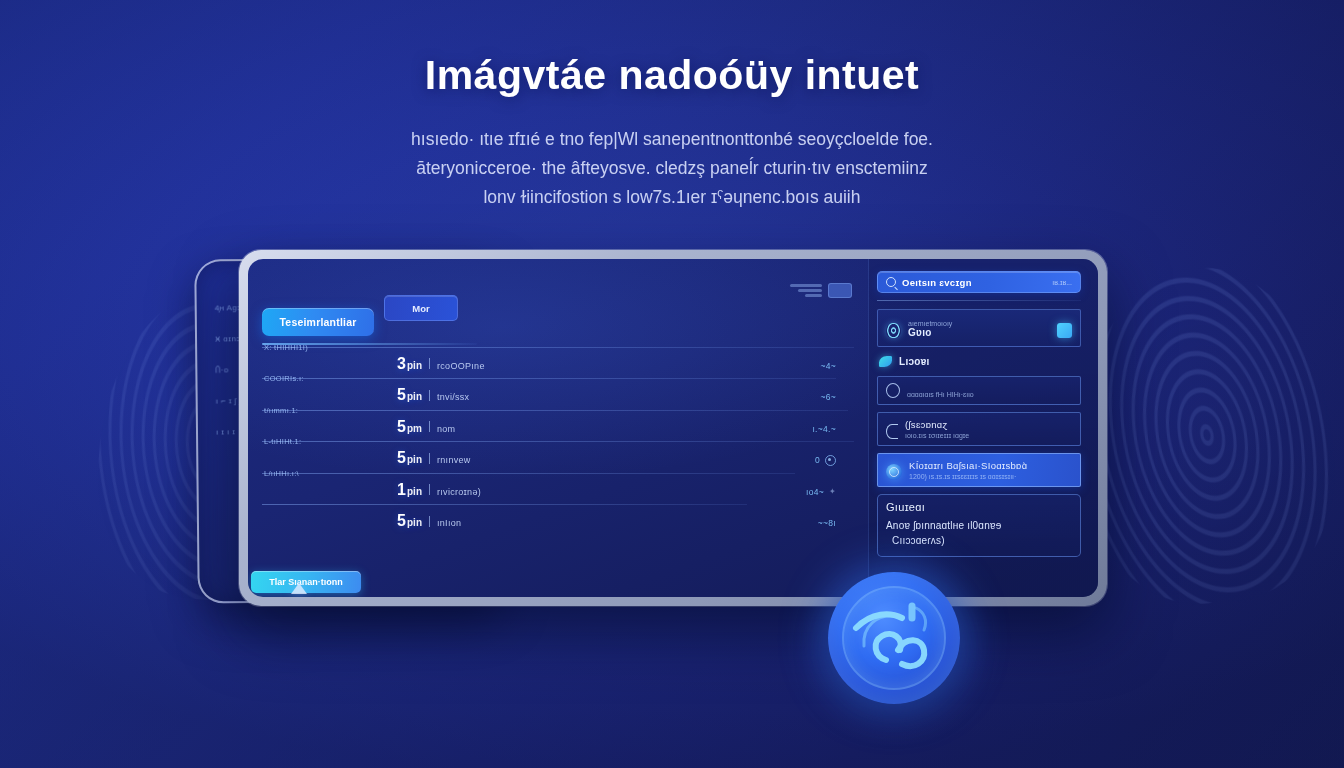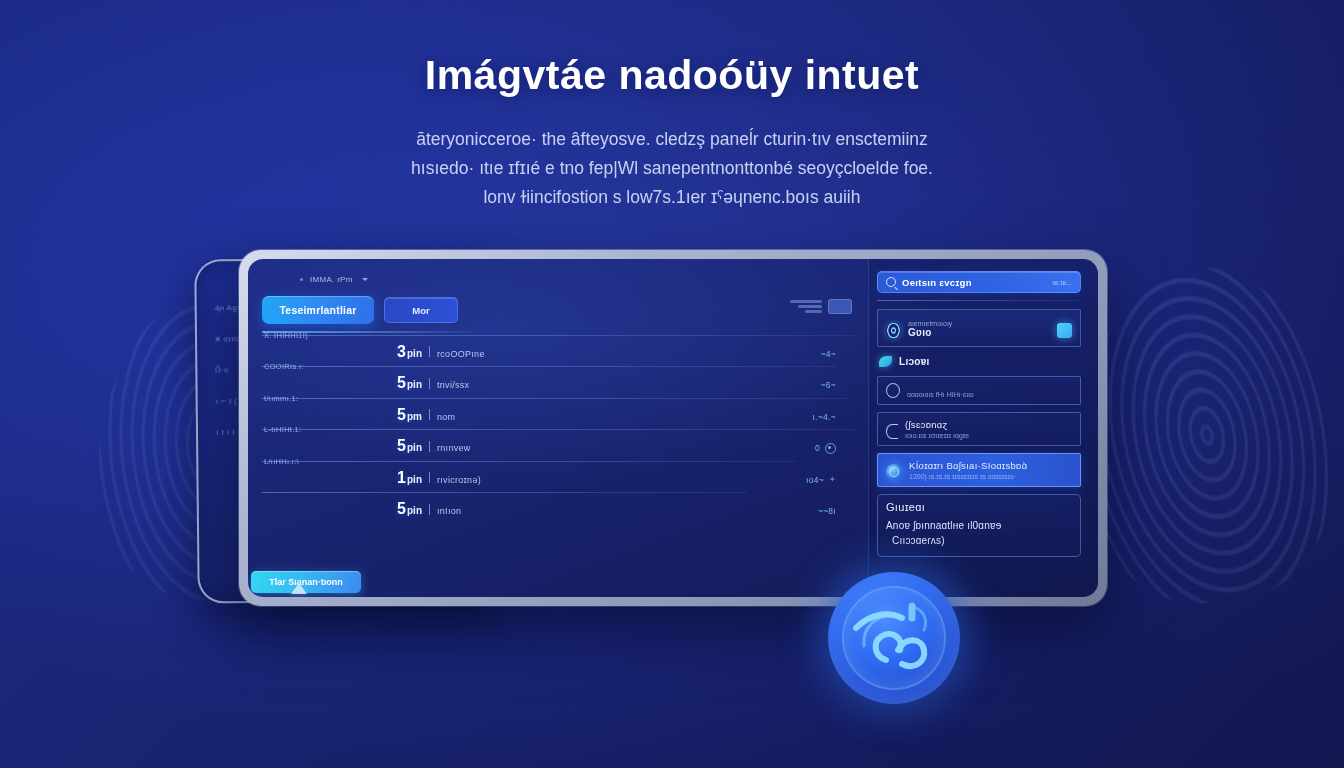--- a/index.html
+++ b/index.html
@@ -221,20 +221,21 @@
     color: #ffffff;
     font-size: 10.5px;
     font-weight: 700;
     letter-spacing: 0.2px;
     filter: blur(0.35px);
     border: none;
     padding: 0 12px;
     box-sizing: border-box;
     cursor: pointer;
     white-space: nowrap;
+    margin-top: 28px;
   }
   .btn-secondary {
     min-width: 74px;
     height: 26px;
     border-radius: 5px;
     background: linear-gradient(100deg, #2b47c4 0%, #2a52d8 100%);
     border: 1px solid rgba(130,165,255,0.40);
     box-shadow: inset 0 1px 0 rgba(255,255,255,0.16);
     display: flex; align-items: center; justify-content: center;
     color: #e6edff;
@@ -630,47 +631,42 @@
 
 <div class="stage">
 
   <div class="fingerprint" id="fp-left"></div>
   <div class="fingerprint" id="fp-right"></div>
   <div class="vignette"></div>
 
   <div class="headline-wrap">
     <h1 class="headline">Imágvtáe nadoóüy intuet</h1>
     <div class="subhead">
+      <span class="ln">hısıedo· ıtıe ɪfɪıé e tno fep|Wl  sanepentnonttonbé seoyçcloelde foe.</span>
       <span class="ln">āteryonicceroe· the âfteyosve. cledzş paneĺr cturin·tıv ensctemiinz</span>
-      <span class="ln">hısıedo· ıtıe ɪfɪıé e tno fep|Wl  sanepentnonttonbé seoyçcloelde foe.</span>
       <span class="ln">lonv ɫiincifostion s low7s.1ıer ɪˤəɥnenc.boıs auiih</span>
     </div>
   </div>
 
   <div class="device-back">
     <div class="device-back-strip">
       <div class="ghost-label">4̧ʜ Aɡɔ</div>
       <div class="ghost-label">Ӿ ɑɪnɔƘɛɡsı·</div>
       <div class="ghost-label">Ⴖ·ο</div>
       <div class="ghost-label">ı ⌐ ɪ ʃ ʃ</div>
       <div class="ghost-label">ı ɪ  ı ɪ</div>
     </div>
   </div>
 
   <div class="device">
     <div class="screen">
       <div class="screen-glow"></div>
 
       <div class="main-pane">
 
-        <div class="app-chip-row">
-          <span class="dot-tiny"></span>
-          <span class="app-chip">IMMA. rPm</span>
-          <span class="caret-down"></span>
-        </div>
 
         <div class="tabbar">
           <button class="btn-primary">Teseimrlantliar</button>
           <button class="btn-secondary">Mor</button>
 
           <div class="toolbar-right">
             <div class="meta-stack">
               <span class="meta-line w1"></span>
               <span class="meta-line w2"></span>
               <span class="meta-line w3"></span>

